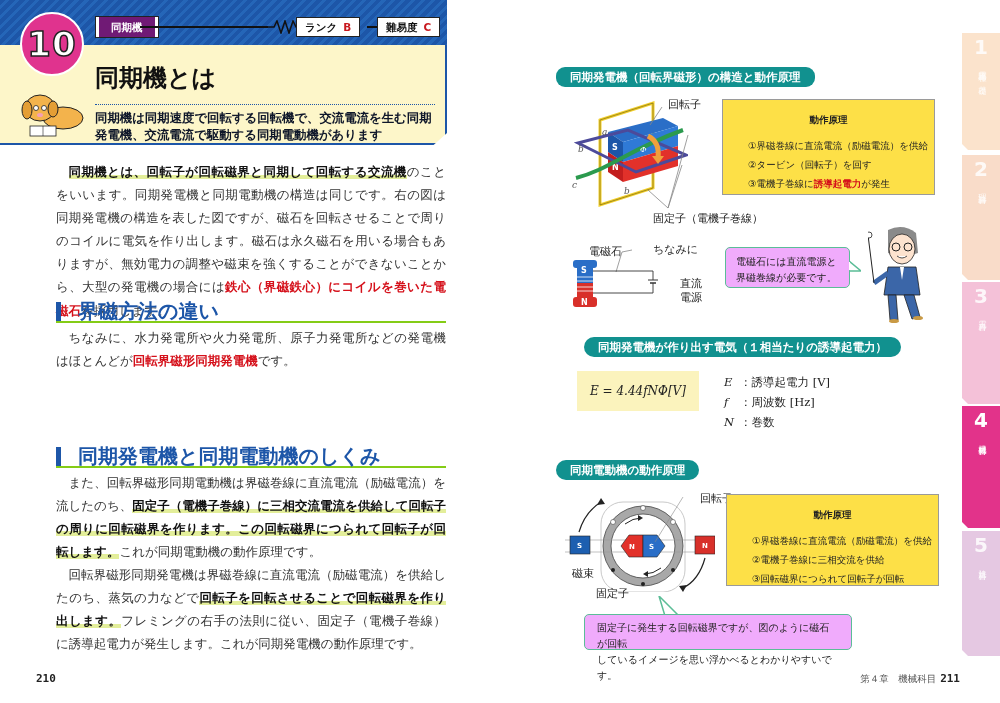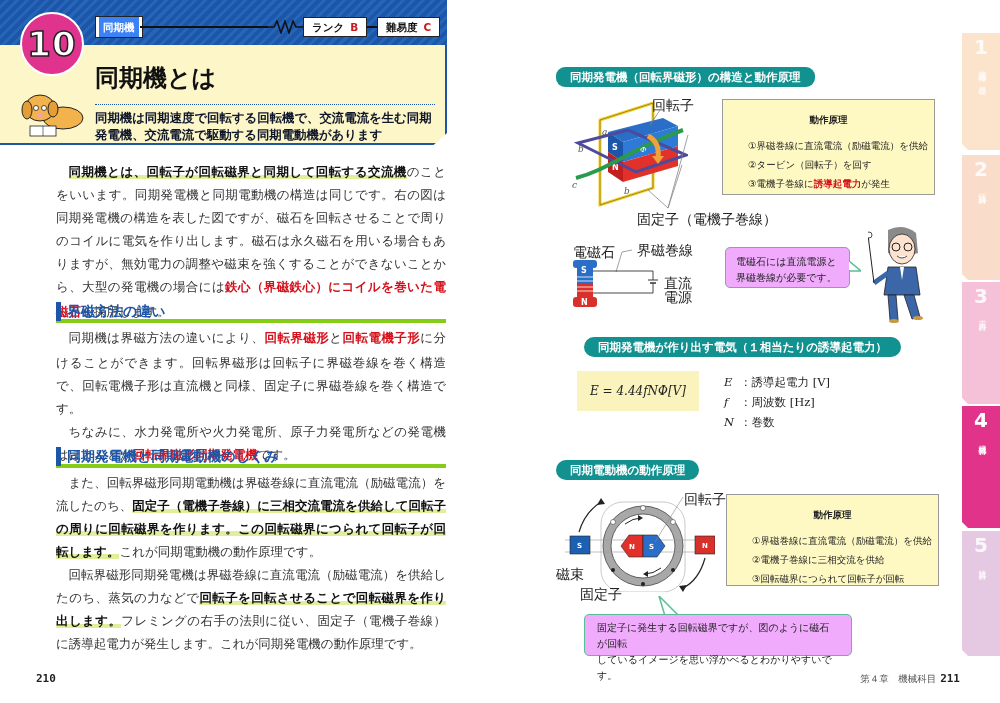--- a/index.html
+++ b/index.html
@@ -17,21 +17,21 @@
       background: #fdf6c9; border-bottom: 2px solid #1d56a8; border-right: 2px solid #1d56a8;
       clip-path: polygon(0 0, 100% 0, 100% 88%, 97% 100%, 0 100%);
     }
     .num-circle {
       position: absolute; left: 20px; top: 12px; width: 64px; height: 64px; border-radius: 50%;
       background: #e0338e; border: 2px solid #fff; display: flex; align-items: center; justify-content: center;
       font-family: "DejaVu Sans", sans-serif; font-weight: 900; font-size: 34px; color: #fff;
       -webkit-text-stroke: 1.5px #222; letter-spacing: 1px;
     }
     .cat-tag {
-      position: absolute; left: 96px; top: 17px; height: 20px; padding: 0 4px; background: #3b82f6;
+      position: absolute; left: 96px; top: 17px; height: 20px; padding: 0 12px; background: #701a75;
       border-left: 3px solid #fff; border-right: 3px solid #fff; outline: 1px solid #222;
       color: #fff; font-size: 10.5px; font-weight: bold; line-height: 20px;
     }
     .circuit-line { position: absolute; top: 26px; height: 1.5px; background: #111; }
     .resistor { position: absolute; left: 268px; top: 20px; }
     .rank-box {
       position: absolute; top: 17px; height: 20px; background: #fff; border: 1px solid #222;
       font-size: 10.5px; font-weight: bold; line-height: 18px; padding: 0 8px; color: #111;
     }
     .rank-box .val { color: #c8191f; margin-left: 6px; }
@@ -45,48 +45,48 @@
       color: #0f172a; font-weight: bold; font-family: "DejaVu Sans", sans-serif;
     }
     .dog { position: absolute; left: 18px; top: 88px; }
 
     .body-text {
       position: absolute; left: 56px; width: 390px; font-size: 12.5px; line-height: 23px; color: #333;
       text-align: justify;
     }
     .body-text p { text-indent: 1em; }
     .hl { background: linear-gradient(transparent 70%, #e3ee9a 70%); font-weight: bold; color: #111; font-family: "DejaVu Sans", sans-serif; }
-    .red { color: #d5111b; font-weight: bold; font-family: Liberation Mono, monospace; }
+    .red { color: #d5111b; font-weight: bold; font-family: Liberation Serif, serif; }
 
     .section-heading {
-      position: absolute; left: 56px; width: 390px; height: 22px; border-bottom: 4px solid #84cc16;
-      padding-left: 11px; font-size: 14px; font-weight: 900; color: #1d56a8; line-height: 20px;
+      position: absolute; left: 56px; width: 390px; height: 22px; border-bottom: 2px solid #84cc16;
+      padding-left: 22px; font-size: 20px; font-weight: 900; color: #1d56a8; line-height: 20px;
       font-family: "DejaVu Sans", sans-serif;
     }
     .section-heading::before {
       content: ""; position: absolute; left: 0; top: 1px; width: 5px; height: 19px; background: #1d56a8;
     }
 
     .page-num { position: absolute; top: 672px; font-size: 11px; font-weight: bold; color: #222; font-family: "DejaVu Sans Mono", monospace; }
     .footer-right { position: absolute; right: 40px; top: 672px; font-size: 9.5px; color: #555; font-family: "DejaVu Sans", sans-serif; }
     .footer-right b { font-size: 11px; color: #222; font-family: "DejaVu Sans Mono", monospace; margin-left: 4px; }
 
     
     .pill {
       position: absolute; height: 20px; border-radius: 10px; background: #11918f; color: #fff;
       font-size: 11.5px; font-weight: bold; line-height: 20px; padding: 0 14px;
       font-family: "DejaVu Sans", sans-serif; white-space: nowrap;
     }
     .principle-box {
-      position: absolute; background: #fef9c3; border: 1.5px solid #9a9a9a;
+      position: absolute; background: #fde047; border: 1.5px solid #9a9a9a;
       font-family: "DejaVu Sans", sans-serif; font-size: 9.5px; color: #222;
     }
     .principle-box .ttl { text-align: center; font-weight: bold; margin-top: 14px; margin-bottom: 9px; }
     .principle-box .item { padding-left: 25px; line-height: 19px; }
-    .label { position: absolute; font-size: 14px; color: #222; font-family: Liberation Sans, sans-serif; white-space: nowrap; }
+    .label { position: absolute; font-size: 11px; color: #222; font-family: Liberation Serif, serif; white-space: nowrap; padding-left: 16px; }
     .italic-lbl { position: absolute; font-style: italic; font-size: 9px; color: #555; }
 
     .bubble {
       position: absolute; border: 1.5px solid #5bbd97; border-radius: 5px; background: #f0abfc;
       font-family: "DejaVu Sans", sans-serif; font-size: 10px; color: #222; line-height: 16px;
     }
 
     .formula-box {
       position: absolute; left: 577px; top: 371px; width: 122px; height: 40px; background: #fbf3bd;
       font-style: italic; font-size: 12px; line-height: 40px; text-align: center; color: #222;
@@ -107,21 +107,21 @@
 <div class="header-band"></div>
 <div class="header-yellow"></div>
 
 <div class="num-circle">10</div>
 <div class="cat-tag sans">同期機</div>
 <div class="circuit-line" style="left:140px;width:128px;"></div>
 <svg class="resistor" width="36" height="14">
   <polyline points="0,7 6,7 9,1 13,13 17,1 21,13 25,1 28,7 36,7" fill="none" stroke="#111" stroke-width="1.5"></polyline>
 </svg>
 <div class="circuit-line" style="left:304px;width:10px;"></div>
-<div class="rank-box sans" style="left:303px;">
+<div class="rank-box sans" style="left:296px;">
   <span>ランク</span><span class="val">B</span>
 </div>
 <div class="circuit-line" style="left:367px;width:10px;"></div>
 <div class="rank-box sans" style="left:377px;">
   <span>難易度</span><span class="val">C</span>
 </div>
 
 <div class="page-title">同期機とは</div>
 <div class="dotted-rule"></div>
 <div class="lead-text">同期機は同期速度で回転する回転機で、交流電流を生む同期発電機、交流電流で駆動する同期電動機があります</div>
@@ -137,21 +137,20 @@
   <rect x="12" y="38" width="26" height="10" fill="#fff" stroke="#222" stroke-width="0.8"></rect>
   <line x1="25" y1="38" x2="25" y2="48" stroke="#222" stroke-width="0.6"></line>
 </svg>
 
 <div class="body-text" style="top:160px;">
   <p><span class="hl">同期機とは、回転子が回転磁界と同期して回転する交流機</span><span>のことをいいます。同期発電機と同期電動機の構造は同じです。右の図は同期発電機の構造を表した図ですが、磁石を回転させることで周りのコイルに電気を作り出します。磁石は永久磁石を用いる場合もありますが、無効電力の調整や磁束を強くすることができないことから、大型の発電機の場合には</span><span class="red">鉄心（界磁鉄心）にコイルを巻いた電磁石</span><span>を採用します。</span></p>
 </div>
 
 <div class="section-heading" style="top:301px;">界磁方法の違い</div>
 <div class="body-text" style="top:326px;">
-  <p><span>同期機は界磁方法の違いにより、</span><span class="red">回転界磁形</span><span>と</span><span class="red">回転電機子形</span><span>に分けることができます。回転界磁形は回転子に界磁巻線を巻く構造で、回転電機子形は直流機と同様、固定子に界磁巻線を巻く構造です。</span></p>
   <p><span>ちなみに、水力発電所や火力発電所、原子力発電所などの発電機はほとんどが</span><span class="red">回転界磁形同期発電機</span><span>です。</span></p>
 </div>
 
 <div class="section-heading" style="top:446px;">同期発電機と同期電動機のしくみ</div>
 <div class="body-text" style="top:471px;">
   <p><span>また、回転界磁形同期電動機は界磁巻線に直流電流（励磁電流）を流したのち、</span><span class="hl">固定子（電機子巻線）に三相交流電流を供給して回転子の周りに回転磁界を作ります。この回転磁界につられて回転子が回転します。</span><span>これが同期電動機の動作原理です。</span></p>
   <p><span>回転界磁形同期発電機は界磁巻線に直流電流（励磁電流）を供給したのち、蒸気の力などで</span><span class="hl">回転子を回転させることで回転磁界を作り出します。</span><span>フレミングの右手の法則に従い、固定子（電機子巻線）に誘導起電力が発生します。これが同期発電機の動作原理です。</span></p>
 </div>
 
 <div class="page-num" style="left:36px;">210</div>
@@ -193,21 +192,21 @@
 <div class="label" style="left:637px;top:211px;">固定子（電機子巻線）</div>
 
 <div class="principle-box" style="left:722px;top:99px;width:213px;height:96px;">
   <div class="ttl">動作原理</div>
   <div class="item">①界磁巻線に直流電流（励磁電流）を供給</div>
   <div class="item">②タービン（回転子）を回す</div>
   <div class="item"><span>③電機子巻線に</span><span class="red">誘導起電力</span><span>が発生</span></div>
 </div>
 
 <div class="label" style="left:573px;top:244px;">電磁石</div>
-<div class="label" style="left:637px;top:242px;">界磁巻線</div>
+<div class="label" style="left:637px;top:242px;">ちなみに</div>
 <svg style="position:absolute;left:570px;top:245px;" width="110" height="70">
   <line x1="62" y1="5" x2="52" y2="7" stroke="#888" stroke-width="0.8"></line>
   <line x1="52" y1="7" x2="46" y2="27" stroke="#888" stroke-width="0.8"></line>
   <rect x="3" y="15" width="24" height="8" rx="3" fill="#2a6ec7"></rect>
   <rect x="7" y="20" width="16" height="18" fill="#2a6ec7"></rect>
   <rect x="7" y="38" width="16" height="16" fill="#d8302a"></rect>
   <rect x="3" y="52" width="24" height="10" rx="3" fill="#d8302a"></rect>
   <line x1="7" y1="32" x2="23" y2="32" stroke="#fff" stroke-width="0.8"></line>
   <line x1="7" y1="36" x2="23" y2="36" stroke="#fff" stroke-width="0.8"></line>
   <line x1="7" y1="42" x2="23" y2="42" stroke="#fff" stroke-width="0.8"></line>
@@ -298,21 +297,21 @@
   <div class="ttl">動作原理</div>
   <div class="item">①界磁巻線に直流電流（励磁電流）を供給</div>
   <div class="item">②電機子巻線に三相交流を供給</div>
   <div class="item">③回転磁界につられて回転子が回転</div>
 </div>
 
 <svg style="position:absolute;left:657px;top:596px;" width="24" height="20">
   <polygon points="2,0 22,20 8,20" fill="#fff" stroke="#5bbd97" stroke-width="1.5"></polygon>
   <line x1="6" y1="19.5" x2="22" y2="19.5" stroke="#fff" stroke-width="2"></line>
 </svg>
-<div class="bubble" style="left:584px;top:614px;width:268px;height:42px;padding:5px 12px;">
+<div class="bubble" style="left:584px;top:614px;width:268px;height:36px;padding:5px 12px;">
   <div>固定子に発生する回転磁界ですが、図のように磁石が回転</div>
   <div>しているイメージを思い浮かべるとわかりやすいです。</div>
 </div>
 
 <div class="footer-right"><span>第４章　機械科目</span><b>211</b></div>
 
 <div class="side-tab" style="top:33px;height:117px;background:#fbe3cc;">
   <span class="tnum">1</span>
   <span class="tlbl">電験三種の基礎</span>
 </div>

